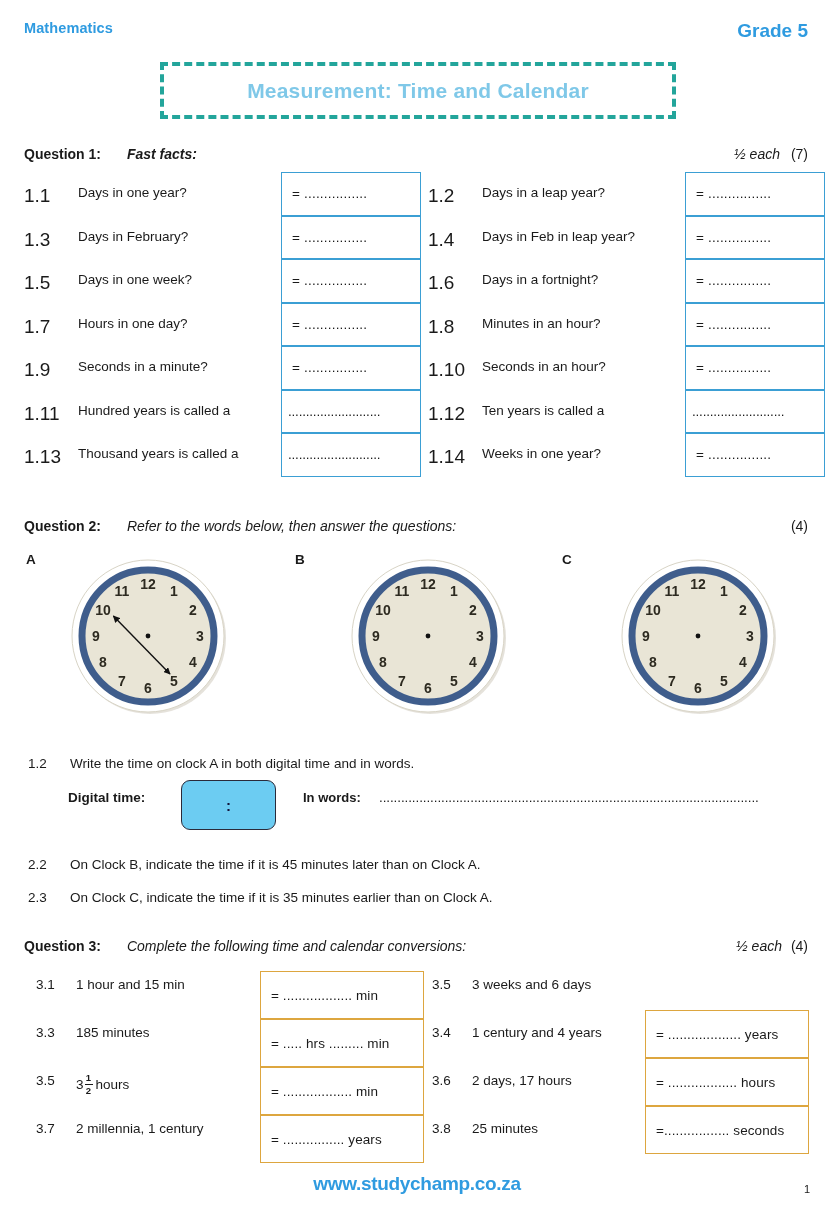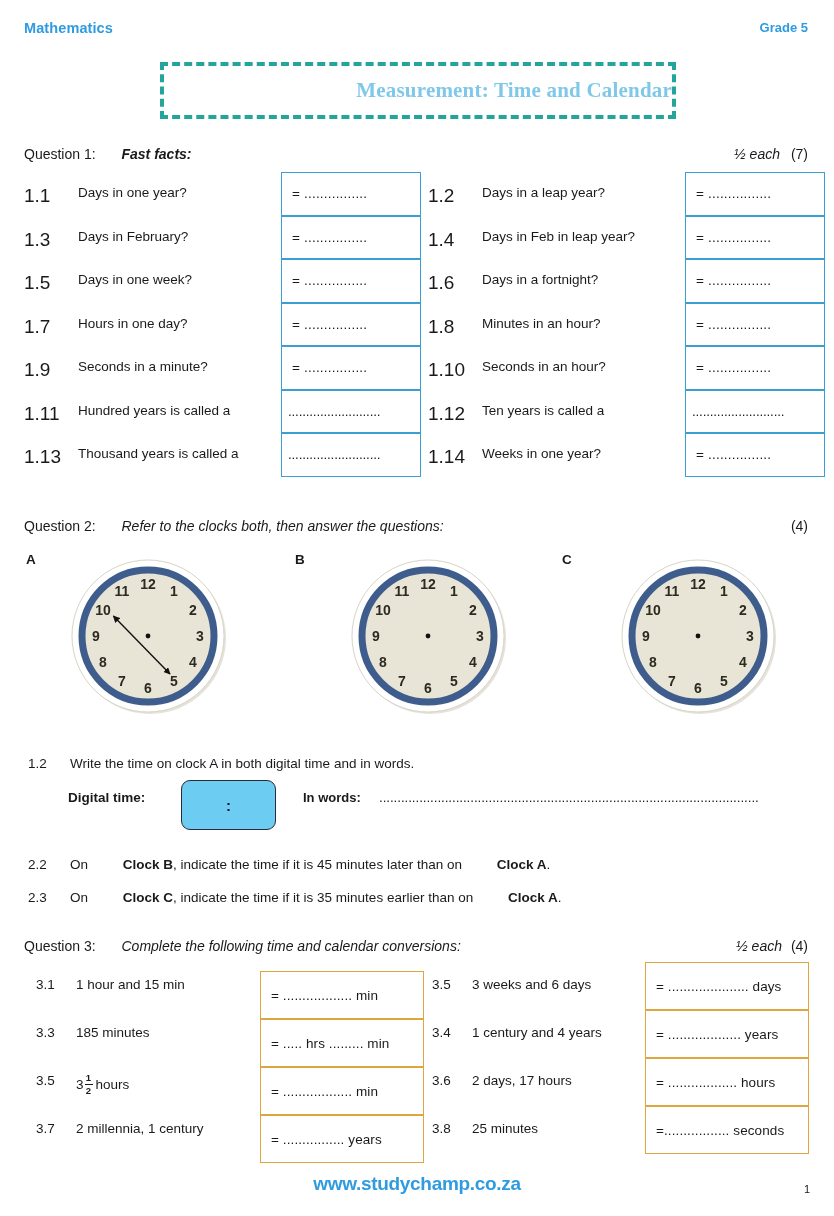--- a/index.html
+++ b/index.html
@@ -9,33 +9,33 @@
     font-family:"Liberation Sans", sans-serif;
     color:#1a1a1a;
     position:relative;
     overflow:hidden;
   }
   .page{position:relative;width:834px;height:1216px;}
 
   
   .hdr{position:absolute;top:20px;left:0;width:834px;height:22px;}
   .hdr-left{position:absolute;left:24px;top:0;font-size:14.5px;font-weight:bold;color:#2f9be0;letter-spacing:.1px;text-align:right;}
-  .hdr-right{position:absolute;right:26px;top:0;font-size:13px;font-weight:bold;color:#2f9be0;}
+  .hdr-right{position:absolute;right:26px;top:0;font-size:19px;font-weight:bold;color:#2f9be0;}
 
   .title-box{
     position:absolute;left:160px;top:62px;width:516px;height:57px;
     border:4px dashed #23a59b;
     box-sizing:border-box;
-    display:flex;align-items:center;justify-content:flex-end;font-family:Liberation Serif, serif;
+    display:flex;align-items:center;justify-content:center;
   }
   .title-text{font-size:21px;font-weight:bold;color:#7fc8e8;letter-spacing:.2px;}
 
   
   .qhead{position:absolute;left:24px;font-size:14px;}
-  .qhead .qlabel{font-weight:normal;display:inline-block;}
+  .qhead .qlabel{font-weight:bold;display:inline-block;}
   .qhead .qdesc{font-style:italic;font-weight:bold;display:inline-block;}
   .qmarks{position:absolute;right:26px;font-size:14px;font-style:italic;}
   .qmarks .mk{font-style:normal;}
 
   
   #q1{position:absolute;left:0;top:172px;width:834px;}
   .q1row{position:relative;height:43.5px;}
   .q1half{position:absolute;top:0;height:43.5px;}
   .q1half.left{left:24px;width:397px;}
   .q1half.right{left:428px;width:396px;}
@@ -57,21 +57,21 @@
   #q2marks{top:518px;}
   .clock-letters{position:absolute;top:552px;left:0;width:834px;height:16px;}
   .clock-letters span{position:absolute;font-size:13.5px;font-weight:bold;}
   .clocks{position:absolute;top:556px;left:0;width:834px;height:180px;}
   .clock{position:absolute;width:160px;height:160px;}
 
   
   .sub{position:absolute;left:28px;font-size:13.5px;}
   .sub .sn{position:absolute;left:0;top:0;width:36px;}
   .sub .st{position:absolute;left:42px;top:0;white-space:nowrap;}
-  .sub b{font-weight:bold;margin-left:31px;}
+  .sub b{font-weight:normal;}
 
   .digital-label{position:absolute;left:68px;top:790px;font-size:13.5px;font-weight:bold;}
   .digital-box{
     position:absolute;left:181px;top:780px;width:95px;height:50px;
     background:#6cccf2;border:1.5px solid #2a2a3a;border-radius:9px;
     box-sizing:border-box;display:flex;align-items:center;justify-content:center;
   }
   .digital-box .colon{font-size:15px;font-weight:bold;color:#13143a;line-height:1;}
   .inwords-label{position:absolute;left:303px;top:790px;font-size:13px;font-weight:bold;}
   .inwords-dots{position:absolute;left:379px;top:790px;width:430px;font-size:13.5px;overflow:hidden;white-space:nowrap;letter-spacing:-.1px;}
@@ -239,21 +239,21 @@
           <span class="q1txt">Weeks in one year?</span>
           <div class="q1box" style="border-color: rgb(59, 159, 212);">
             <span class="ans">= ................</span>
           </div>
         </div>
       </div>
     </div>
 
   <div class="qhead" id="q2head">
     <span class="qlabel">Question 2:</span>
-    <span class="qdesc" style="margin-left:22px;font-weight:normal">Refer to the clocks both, then answer the questions:</span>
+    <span class="qdesc" style="margin-left:22px;font-weight:normal">Refer to the words below, then answer the questions:</span>
   </div>
   <div class="qmarks" id="q2marks">
     <span class="mk">(4)</span>
   </div>
 
   <div class="clock-letters" id="clock-letters">
       <span style="left: 26px;">A</span>
       <span style="left: 295px;">B</span>
       <span style="left: 562px;">C</span>
     </div>
@@ -357,23 +357,20 @@
         <div class="q3half left">
           <span class="q3num">3.1</span>
           <span class="q3txt">1 hour and 15 min</span>
           <div class="q3box" style="border-color: rgb(221, 166, 63);">
             <span class="ans">= .................. min</span>
           </div>
         </div>
         <div class="q3half right">
           <span class="q3num">3.5</span>
           <span class="q3txt">3 weeks and 6 days</span>
-          <div class="q3box" style="border-color: rgb(221, 166, 63);">
-            <span class="ans">= ..................... days</span>
-          </div>
         </div>
       </div>
       <div class="q3row">
         <div class="q3half left">
           <span class="q3num">3.3</span>
           <span class="q3txt">185 minutes</span>
           <div class="q3box" style="border-color: rgb(221, 166, 63);">
             <span class="ans">= ..... hrs ......... min</span>
           </div>
         </div>

